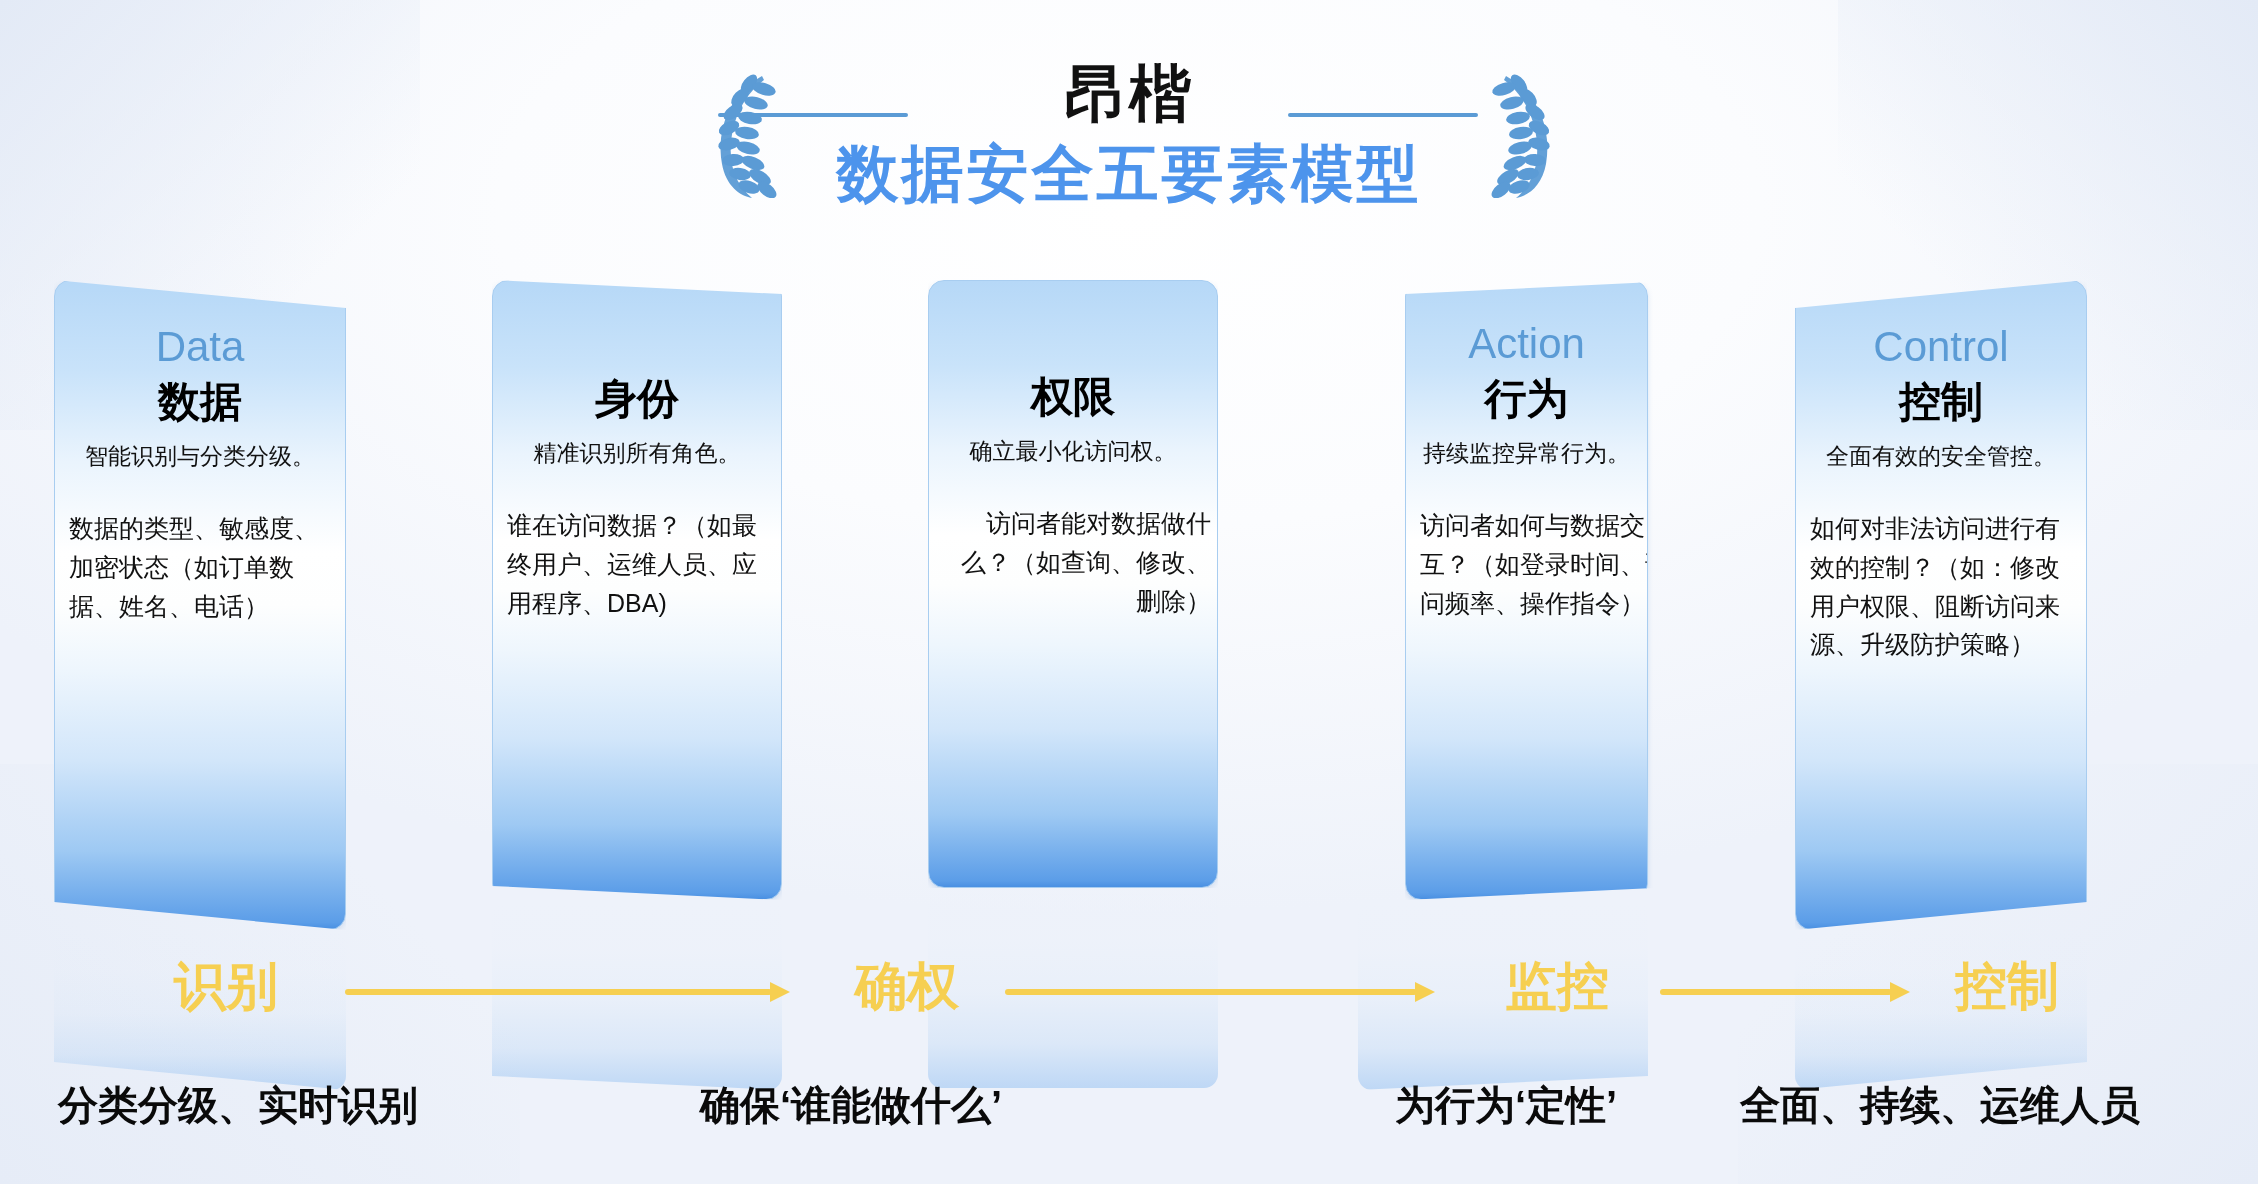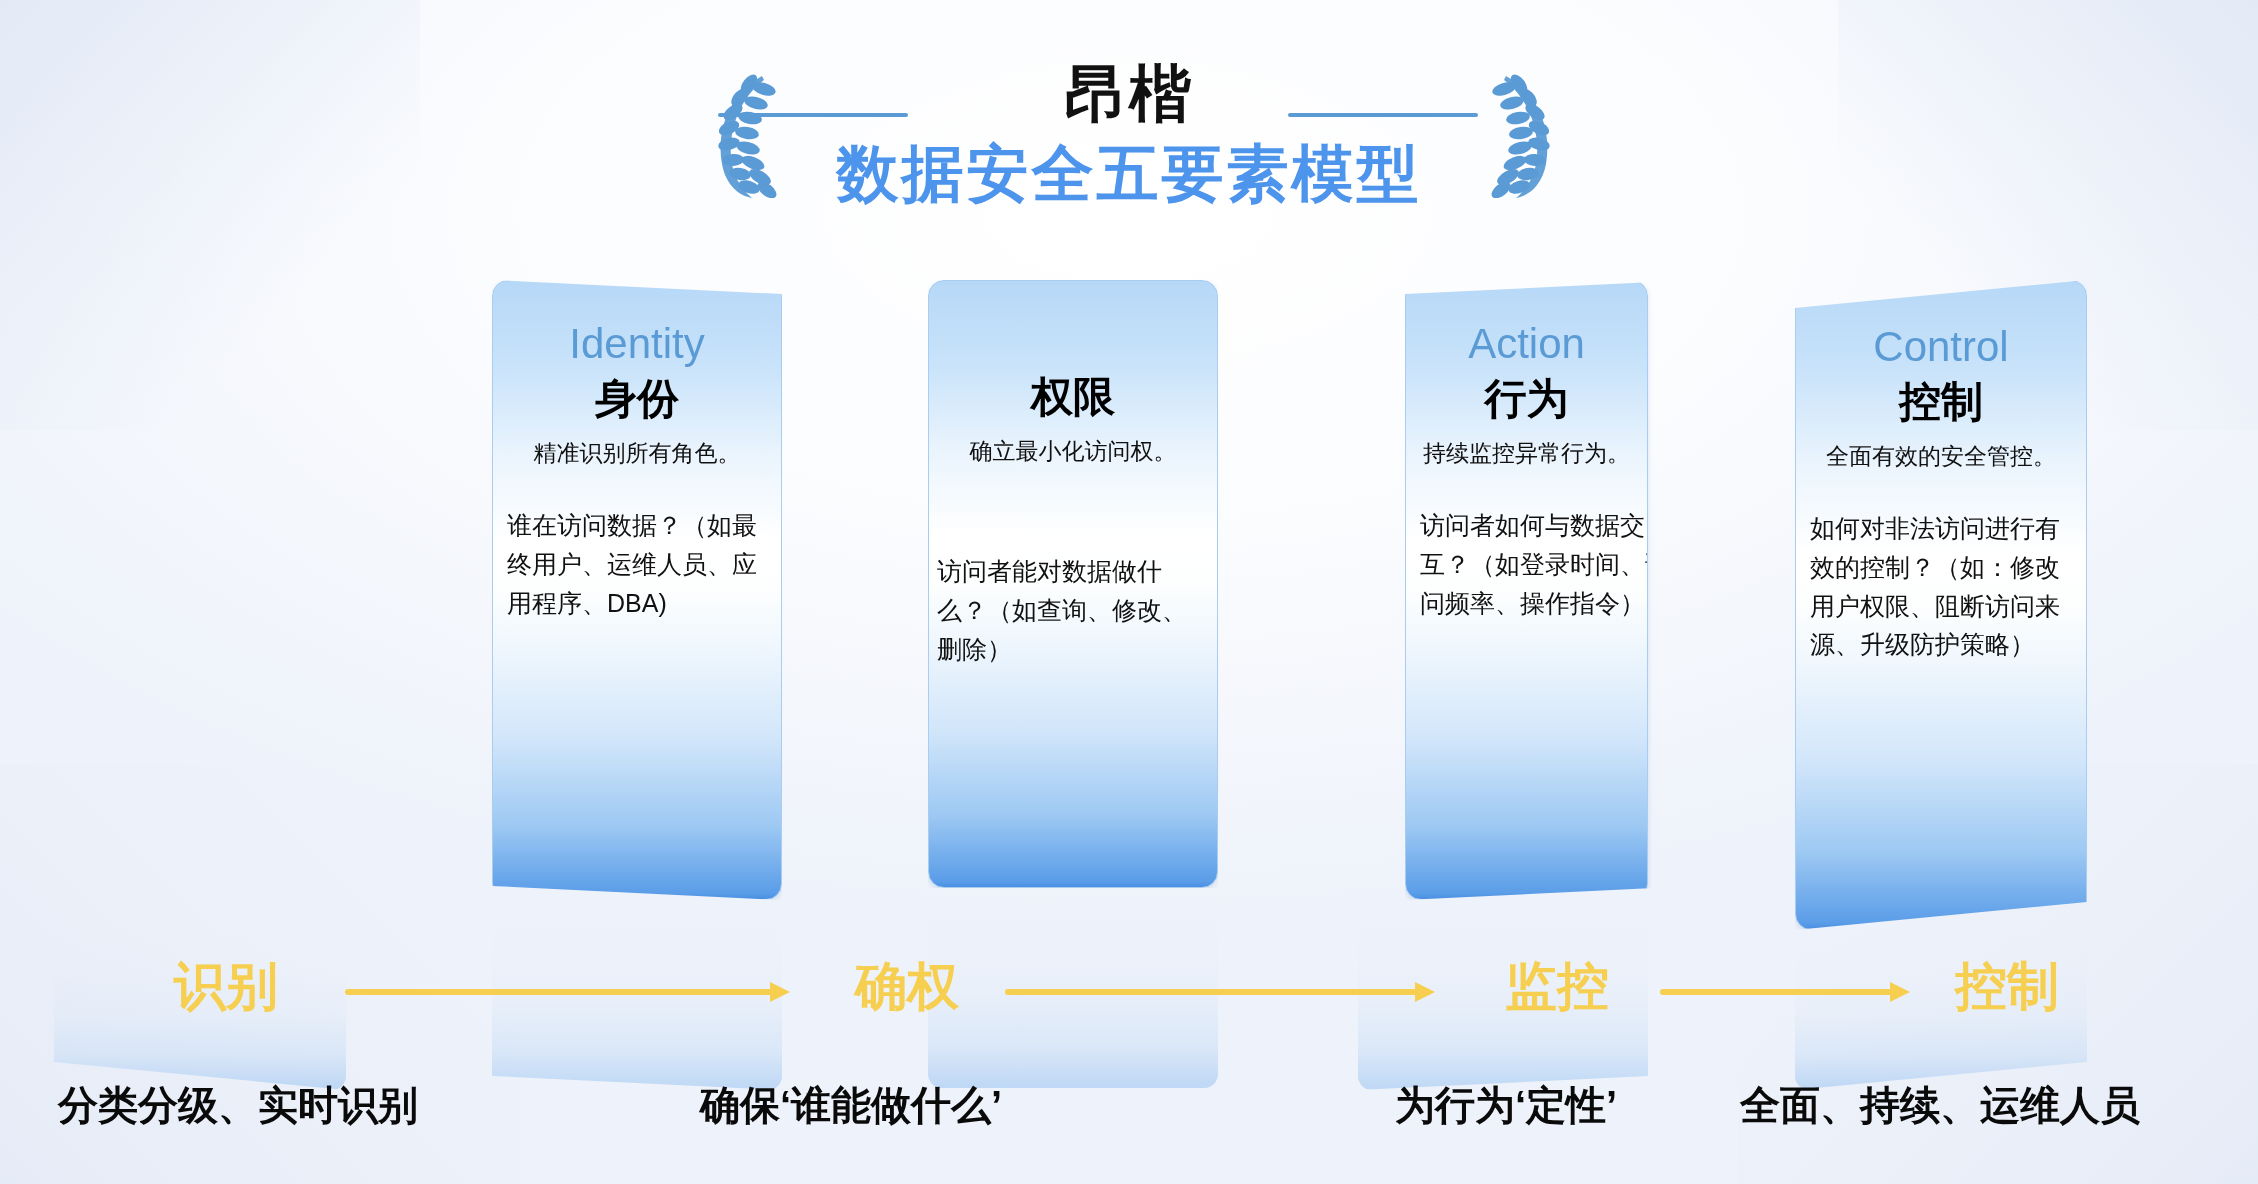--- a/index.html
+++ b/index.html
@@ -70,21 +70,21 @@
   }
   .lead{
     position:absolute;left:0;width:100%;text-align:center;
     font-size:23px;color:#111;line-height:1.35;
   }
   .detail{
     position:absolute;
     font-size:25px;color:#111;line-height:1.55;
   }
   .detail.left{text-align:left;}
-  .detail.center{text-align:left;margin-top:48px;}
+  .detail.center{text-align:right;}
 
   
   .reflect{
     position:absolute;width:100%;
     border-radius:14px;
     background:linear-gradient(180deg,
       rgba(118,176,238,.40) 0%,
       rgba(160,200,242,.24) 22%,
       rgba(196,221,246,.12) 48%,
       rgba(220,234,249,.04) 75%,
@@ -174,25 +174,34 @@
 
   <div class="rule rule-left"></div>
   <div class="rule rule-right"></div>
 
   <div id="brand">昂楷</div>
   <div id="subtitle">数据安全五要素模型</div>
 </div>
 
 <div id="cards">
     <div class="reflect" style="left: 54px; width: 292px; top: 650px; height: 160px; clip-path: polygon(0px 28px, 292px 0px, 292px 100%, 0px 100%); transform: scaleY(-1); position: absolute;"></div>
+    <div class="card-wrap" style="left: 54px; width: 292px; height: 650px;">
+      <div class="card" style="clip-path: polygon(0px 0px, 292px 28px, 292px 650px, 0px 622px);">
+        <div class="card-body">
+          <div class="en" style="top: 45px;">Data</div>
+          <div class="cn" style="top: 100px;">数据</div>
+          <div class="lead" style="top: 160px;">智能识别与分类分级。</div>
+          <div class="detail left" style="top: 228px; left: 14px; width: 264px;">数据的类型、敏感度、加密状态（如订单数据、姓名、电话）</div>
+        </div>
+      </div>
+    </div>
     <div class="reflect" style="left: 492px; width: 290px; top: 620px; height: 190px; clip-path: polygon(0px 14px, 290px 0px, 290px 100%, 0px 100%); transform: scaleY(-1); position: absolute;"></div>
     <div class="card-wrap" style="left: 492px; width: 290px; height: 620px;">
       <div class="card" style="clip-path: polygon(0px 0px, 290px 14px, 290px 620px, 0px 606px);">
         <div class="card-body">
-          <div class="en" style="top: 42px;">Identity</div>
           <div class="cn" style="top: 97px;">身份</div>
           <div class="lead" style="top: 157px;">精准识别所有角色。</div>
           <div class="detail left" style="top: 225px; left: 14px; width: 262px;">谁在访问数据？（如最终用户、运维人员、应用程序、DBA)</div>
         </div>
       </div>
     </div>
     <div class="reflect" style="left: 928px; width: 290px; top: 608px; height: 200px; clip-path: polygon(0px 0px, 290px 0px, 290px 100%, 0px 100%); transform: scaleY(-1); position: absolute;"></div>
     <div class="card-wrap" style="left: 928px; width: 290px; height: 608px;">
       <div class="card" style="clip-path: polygon(0px 0px, 290px 0px, 290px 608px, 0px 608px);">
         <div class="card-body">

